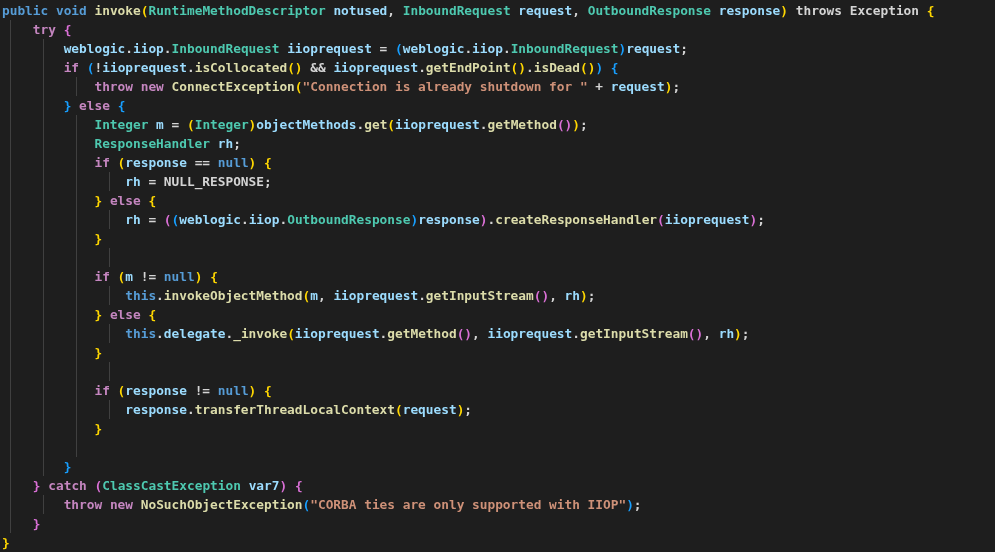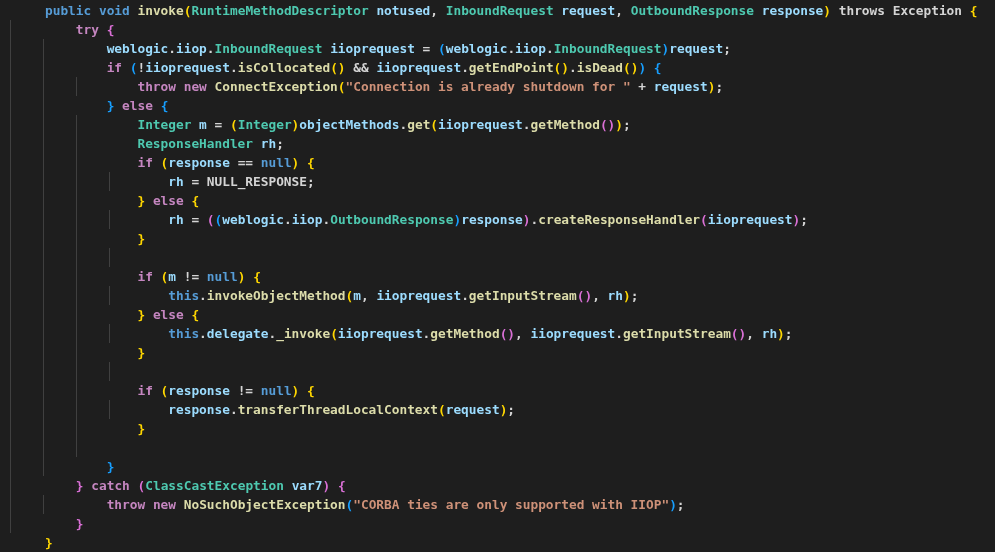--- a/index.html
+++ b/index.html
@@ -22,21 +22,21 @@
     white-space: pre;
     font-size: 12.8px;
     font-weight: bold;
   }
   .guide {
     position: absolute;
     top: 0; bottom: 0;
     width: 1px;
     pointer-events: none;
   }
-  .code-text { position: relative; z-index: 1; margin-left: 43px; }
+  .code-text { position: relative; z-index: 1; }
 </style>
 </head>
 <body>
 
 <div class="editor" style="background: rgb(30, 30, 30);">
     <div class="line"><span class="code-text"><span style="color: rgb(86, 156, 214);">public</span><span style="color: rgb(212, 212, 212);"> </span><span style="color: rgb(86, 156, 214);">void</span><span style="color: rgb(212, 212, 212);"> </span><span style="color: rgb(220, 220, 170);">invoke</span><span style="color: rgb(255, 215, 0);">(</span><span style="color: rgb(78, 201, 176);">RuntimeMethodDescriptor</span><span style="color: rgb(212, 212, 212);"> </span><span style="color: rgb(156, 220, 254);">notused</span><span style="color: rgb(212, 212, 212);">, </span><span style="color: rgb(78, 201, 176);">InboundRequest</span><span style="color: rgb(212, 212, 212);"> </span><span style="color: rgb(156, 220, 254);">request</span><span style="color: rgb(212, 212, 212);">, </span><span style="color: rgb(78, 201, 176);">OutboundResponse</span><span style="color: rgb(212, 212, 212);"> </span><span style="color: rgb(156, 220, 254);">response</span><span style="color: rgb(255, 215, 0);">)</span><span style="color: rgb(212, 212, 212);"> throws Exception </span><span style="color: rgb(255, 215, 0);">{</span></span></div>
     <div class="line"><span class="guide" style="left: 8px; background: rgb(64, 64, 64);"></span><span class="code-text"><span style="color: rgb(212, 212, 212);">    </span><span style="color: rgb(197, 134, 192);">try</span><span style="color: rgb(212, 212, 212);"> </span><span style="color: rgb(218, 112, 214);">{</span></span></div>
     <div class="line"><span class="guide" style="left: 8px; background: rgb(64, 64, 64);"></span><span class="guide" style="left: 41px; background: rgb(64, 64, 64);"></span><span class="code-text"><span style="color: rgb(212, 212, 212);">        </span><span style="color: rgb(156, 220, 254);">weblogic</span><span style="color: rgb(212, 212, 212);">.</span><span style="color: rgb(156, 220, 254);">iiop</span><span style="color: rgb(212, 212, 212);">.</span><span style="color: rgb(78, 201, 176);">InboundRequest</span><span style="color: rgb(212, 212, 212);"> </span><span style="color: rgb(156, 220, 254);">iioprequest</span><span style="color: rgb(212, 212, 212);"> = </span><span style="color: rgb(23, 159, 255);">(</span><span style="color: rgb(156, 220, 254);">weblogic</span><span style="color: rgb(212, 212, 212);">.</span><span style="color: rgb(156, 220, 254);">iiop</span><span style="color: rgb(212, 212, 212);">.</span><span style="color: rgb(78, 201, 176);">InboundRequest</span><span style="color: rgb(23, 159, 255);">)</span><span style="color: rgb(156, 220, 254);">request</span><span style="color: rgb(212, 212, 212);">;</span></span></div>
     <div class="line"><span class="guide" style="left: 8px; background: rgb(64, 64, 64);"></span><span class="guide" style="left: 41px; background: rgb(64, 64, 64);"></span><span class="code-text"><span style="color: rgb(212, 212, 212);">        </span><span style="color: rgb(197, 134, 192);">if</span><span style="color: rgb(212, 212, 212);"> </span><span style="color: rgb(23, 159, 255);">(</span><span style="color: rgb(212, 212, 212);">!</span><span style="color: rgb(156, 220, 254);">iioprequest</span><span style="color: rgb(212, 212, 212);">.</span><span style="color: rgb(220, 220, 170);">isCollocated</span><span style="color: rgb(255, 215, 0);">()</span><span style="color: rgb(212, 212, 212);"> &amp;&amp; </span><span style="color: rgb(156, 220, 254);">iioprequest</span><span style="color: rgb(212, 212, 212);">.</span><span style="color: rgb(220, 220, 170);">getEndPoint</span><span style="color: rgb(255, 215, 0);">()</span><span style="color: rgb(212, 212, 212);">.</span><span style="color: rgb(220, 220, 170);">isDead</span><span style="color: rgb(255, 215, 0);">()</span><span style="color: rgb(23, 159, 255);">)</span><span style="color: rgb(212, 212, 212);"> </span><span style="color: rgb(23, 159, 255);">{</span></span></div>
     <div class="line"><span class="guide" style="left: 8px; background: rgb(64, 64, 64);"></span><span class="guide" style="left: 41px; background: rgb(64, 64, 64);"></span><span class="guide" style="left: 74px; background: rgb(64, 64, 64);"></span><span class="code-text"><span style="color: rgb(212, 212, 212);">            </span><span style="color: rgb(197, 134, 192);">throw</span><span style="color: rgb(212, 212, 212);"> </span><span style="color: rgb(197, 134, 192);">new</span><span style="color: rgb(212, 212, 212);"> </span><span style="color: rgb(220, 220, 170);">ConnectException</span><span style="color: rgb(255, 215, 0);">(</span><span style="color: rgb(206, 145, 120);">"Connection is already shutdown for "</span><span style="color: rgb(212, 212, 212);"> + </span><span style="color: rgb(156, 220, 254);">request</span><span style="color: rgb(255, 215, 0);">)</span><span style="color: rgb(212, 212, 212);">;</span></span></div>

